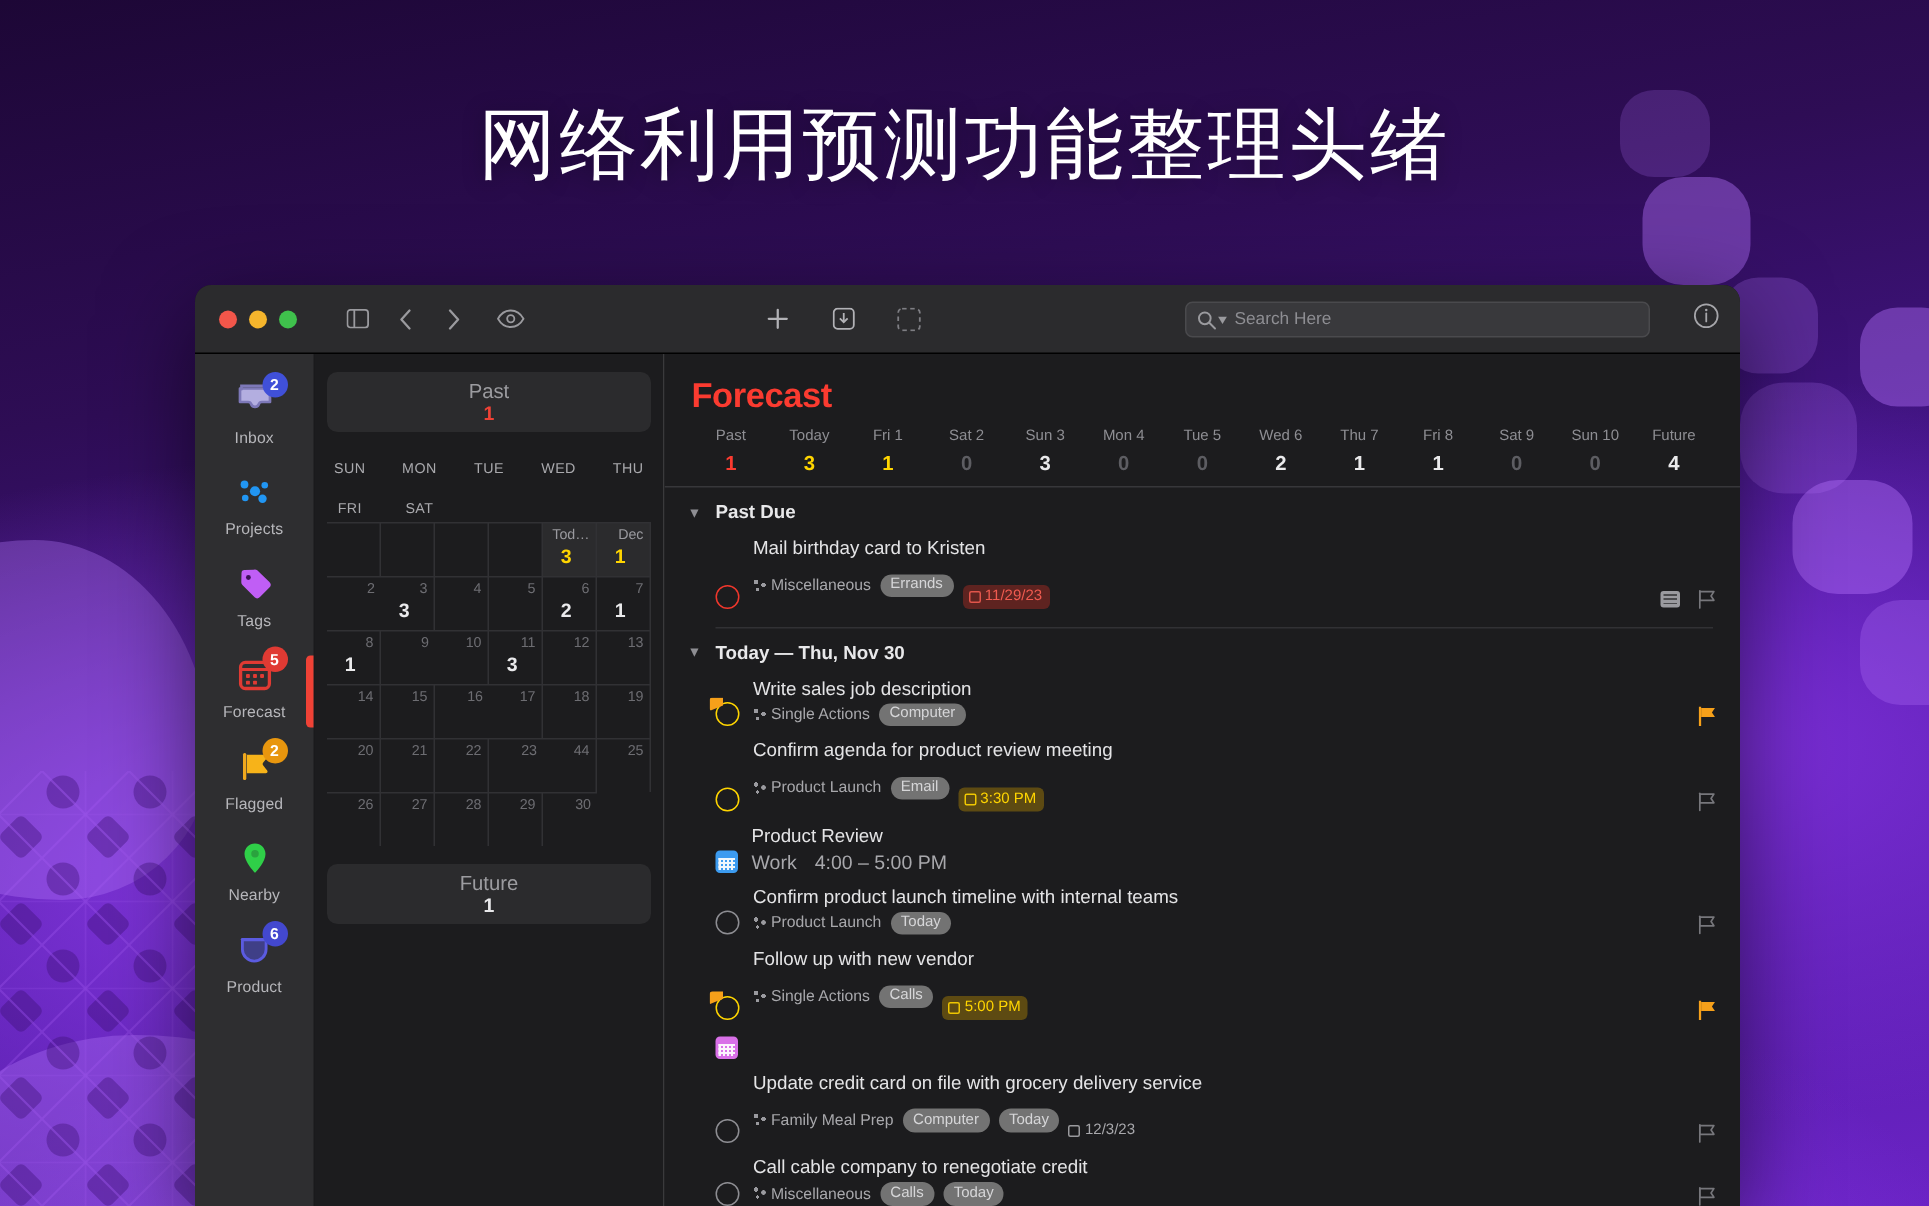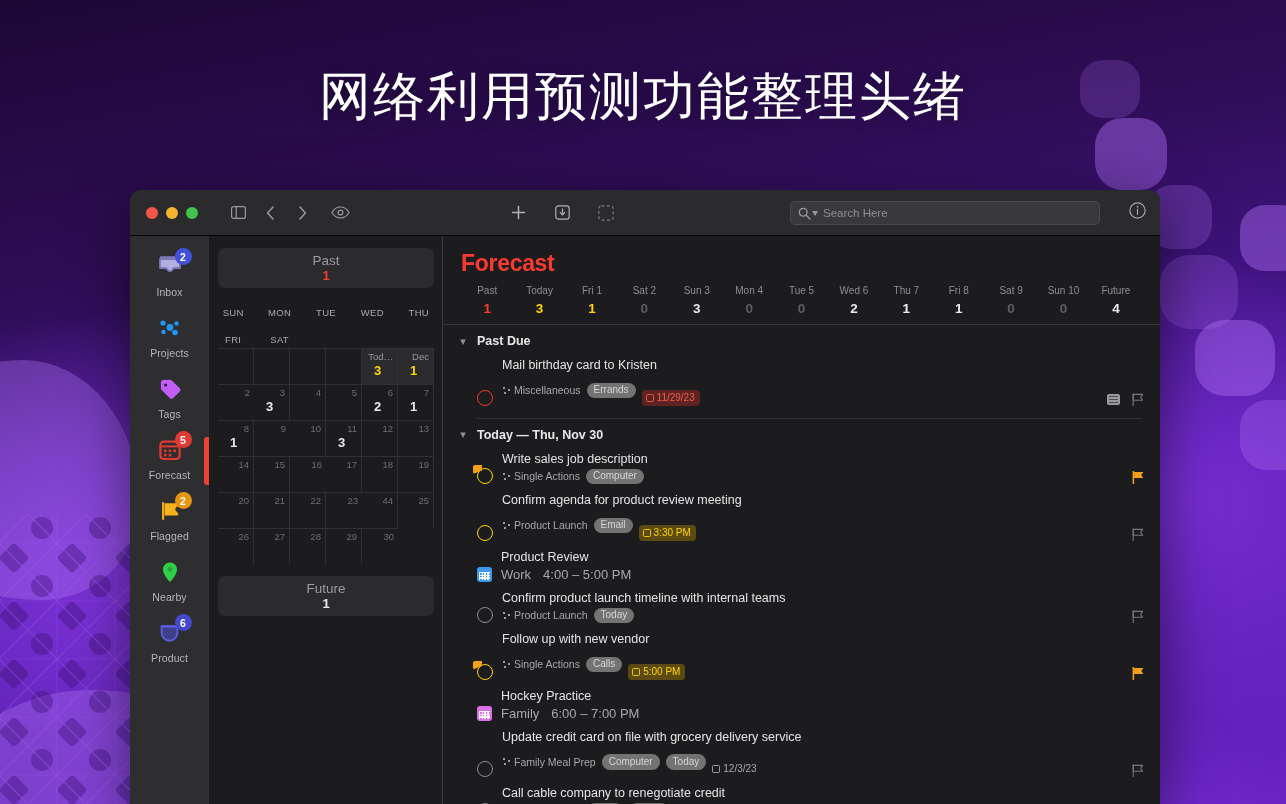--- a/index.html
+++ b/index.html
@@ -790,28 +790,20 @@
               <svg class="flag-ico" viewBox="0 0 12 13">
                 <rect x="0.6" y="0" width="1.5" height="13" fill="#f6a01a"></rect>
                 <path d="M2.1 1h9.2l-2 3 2 3H2.1z" fill="#f6a01a"></path>
               </svg>
             </div>
           </div>
           <div class="row">
             <span class="calicon pink">
               <span class="ic-in"></span>
             </span>
-            <div class="rbody">
-              <div class="rtitle">Hockey Practice</div>
-              <div class="rmeta">
-                <span class="evmeta">Family</span>
-                <span class="gap"></span>
-                <span class="evmeta">6:00 – 7:00 PM</span>
-              </div>
-            </div>
           </div>
           <div class="row">
             <span class="circ "></span>
             <div class="rbody">
               <div class="rtitle">Update credit card on file with grocery delivery service</div>
               <div class="rmeta">
                 <span class="proj">
                   <span class="proj-ico"></span>
                   <span>Family Meal Prep</span>
                 </span>

